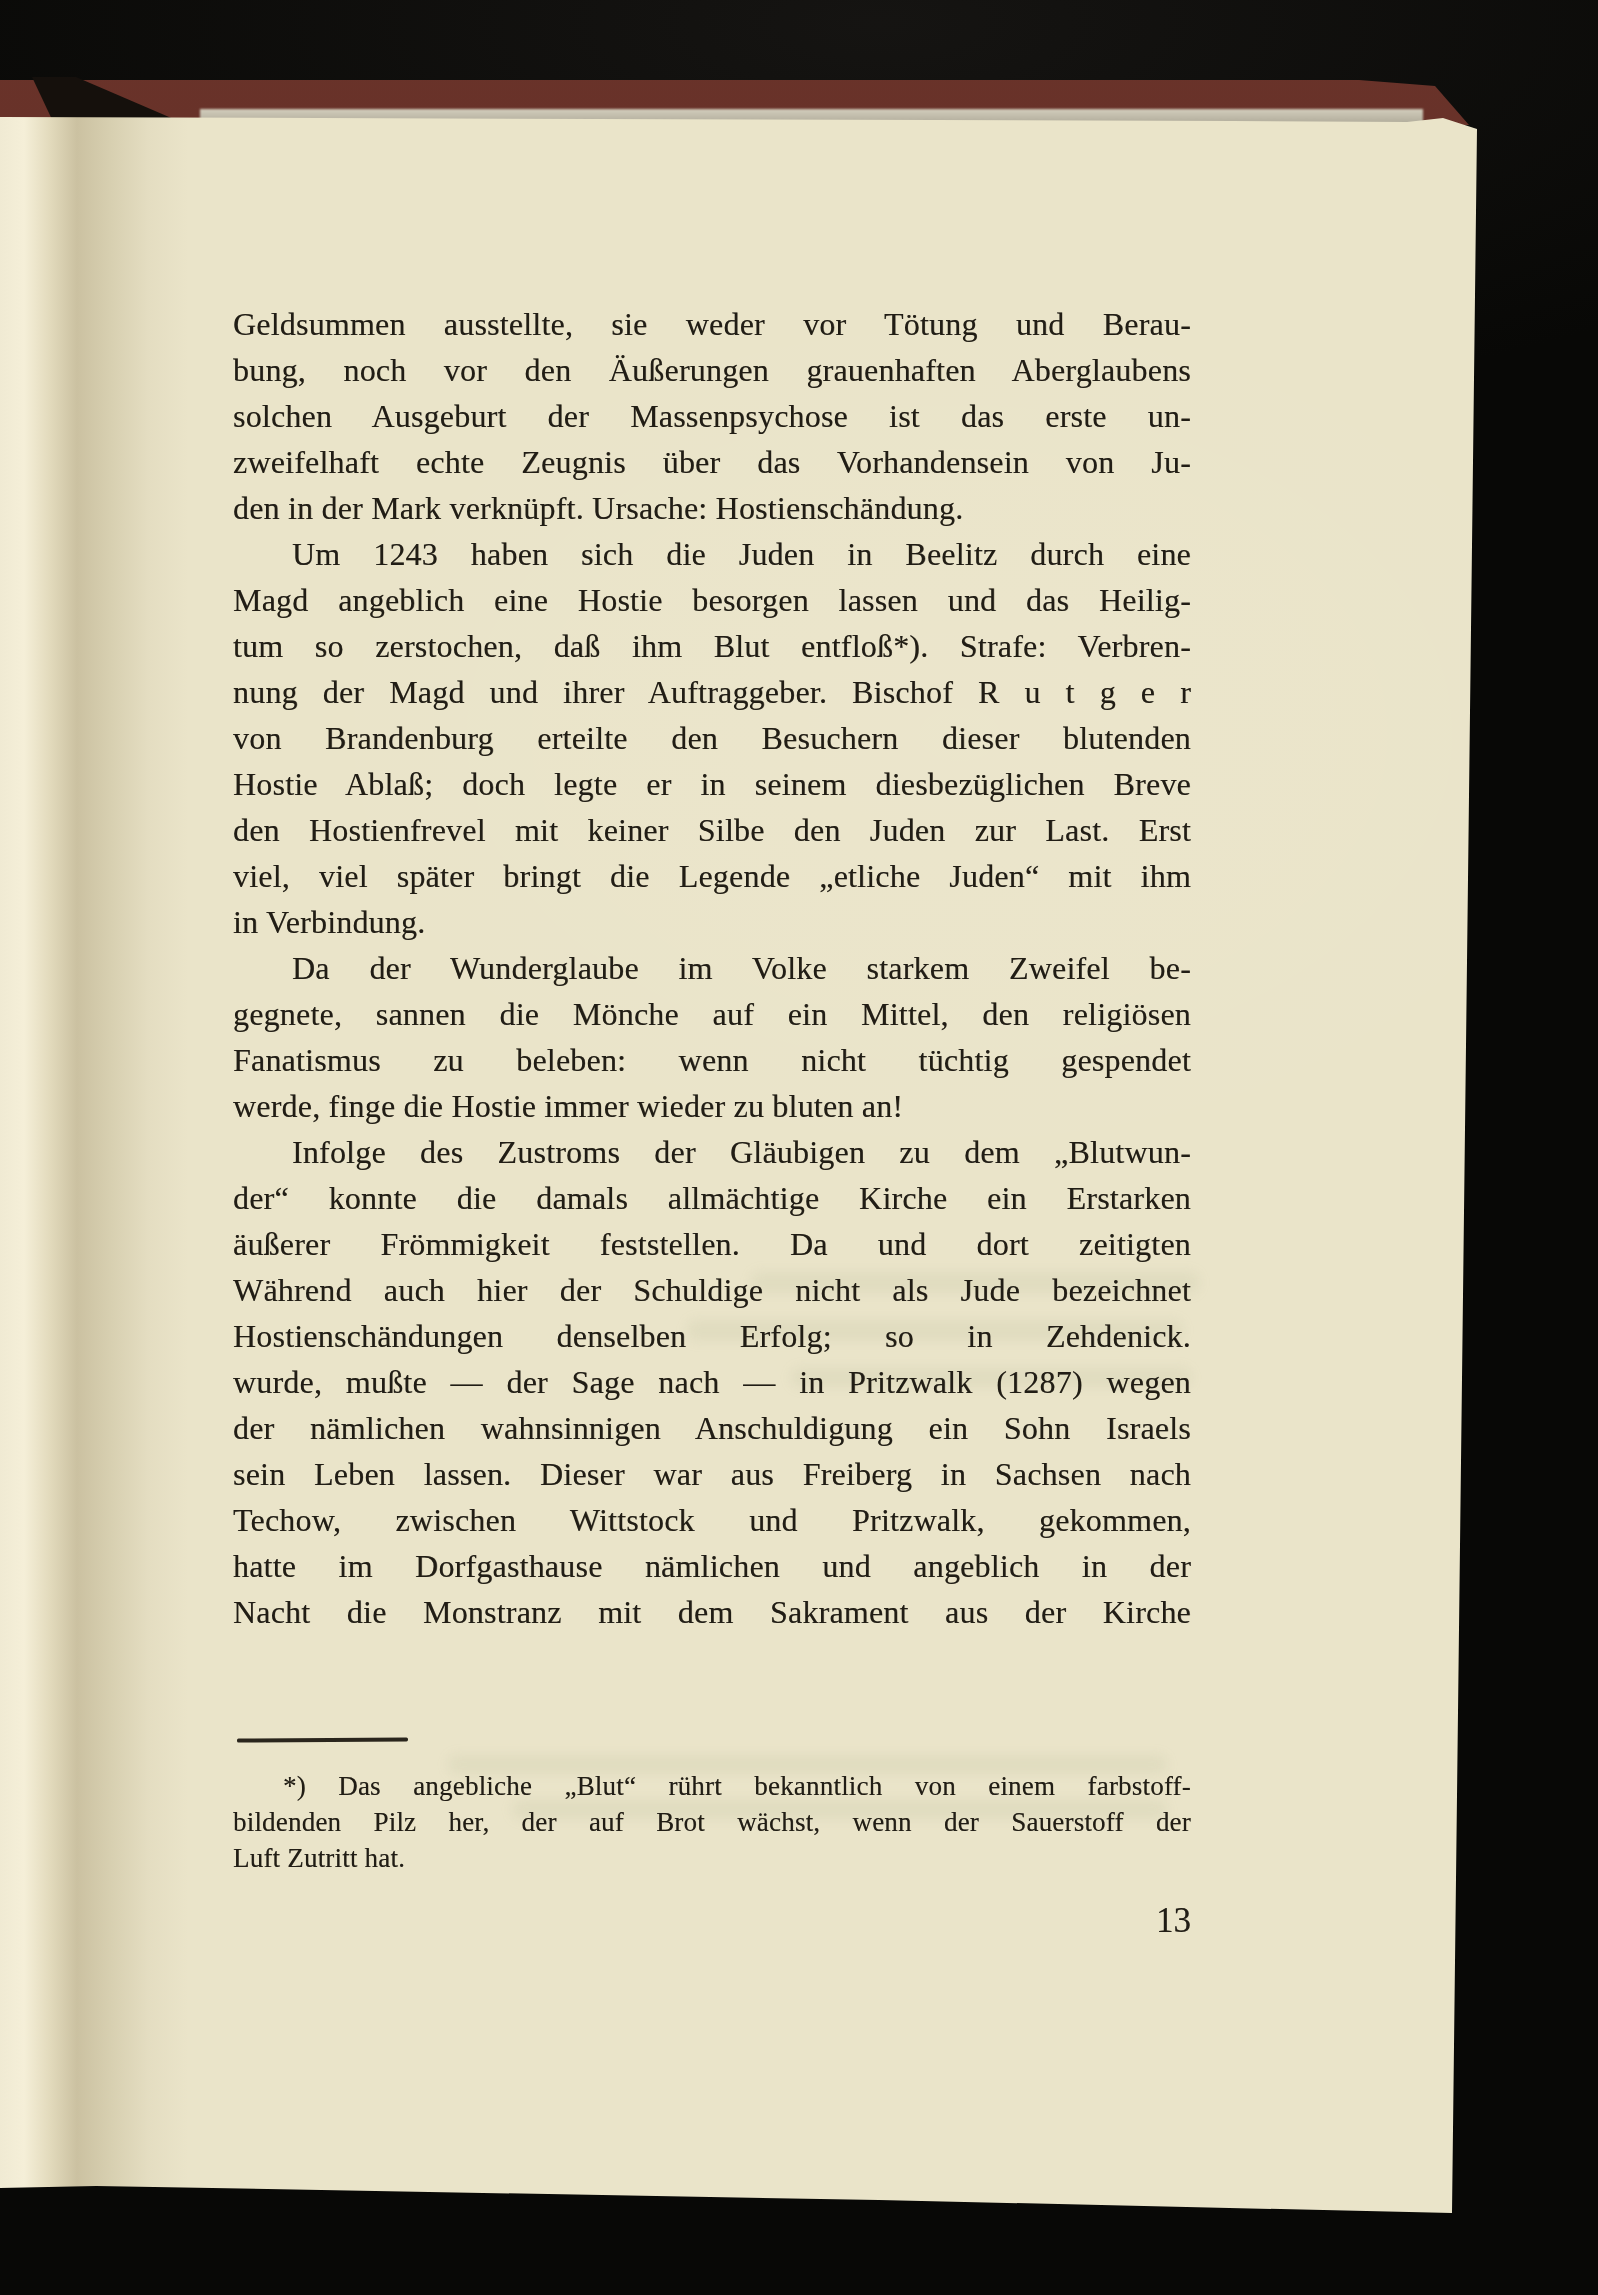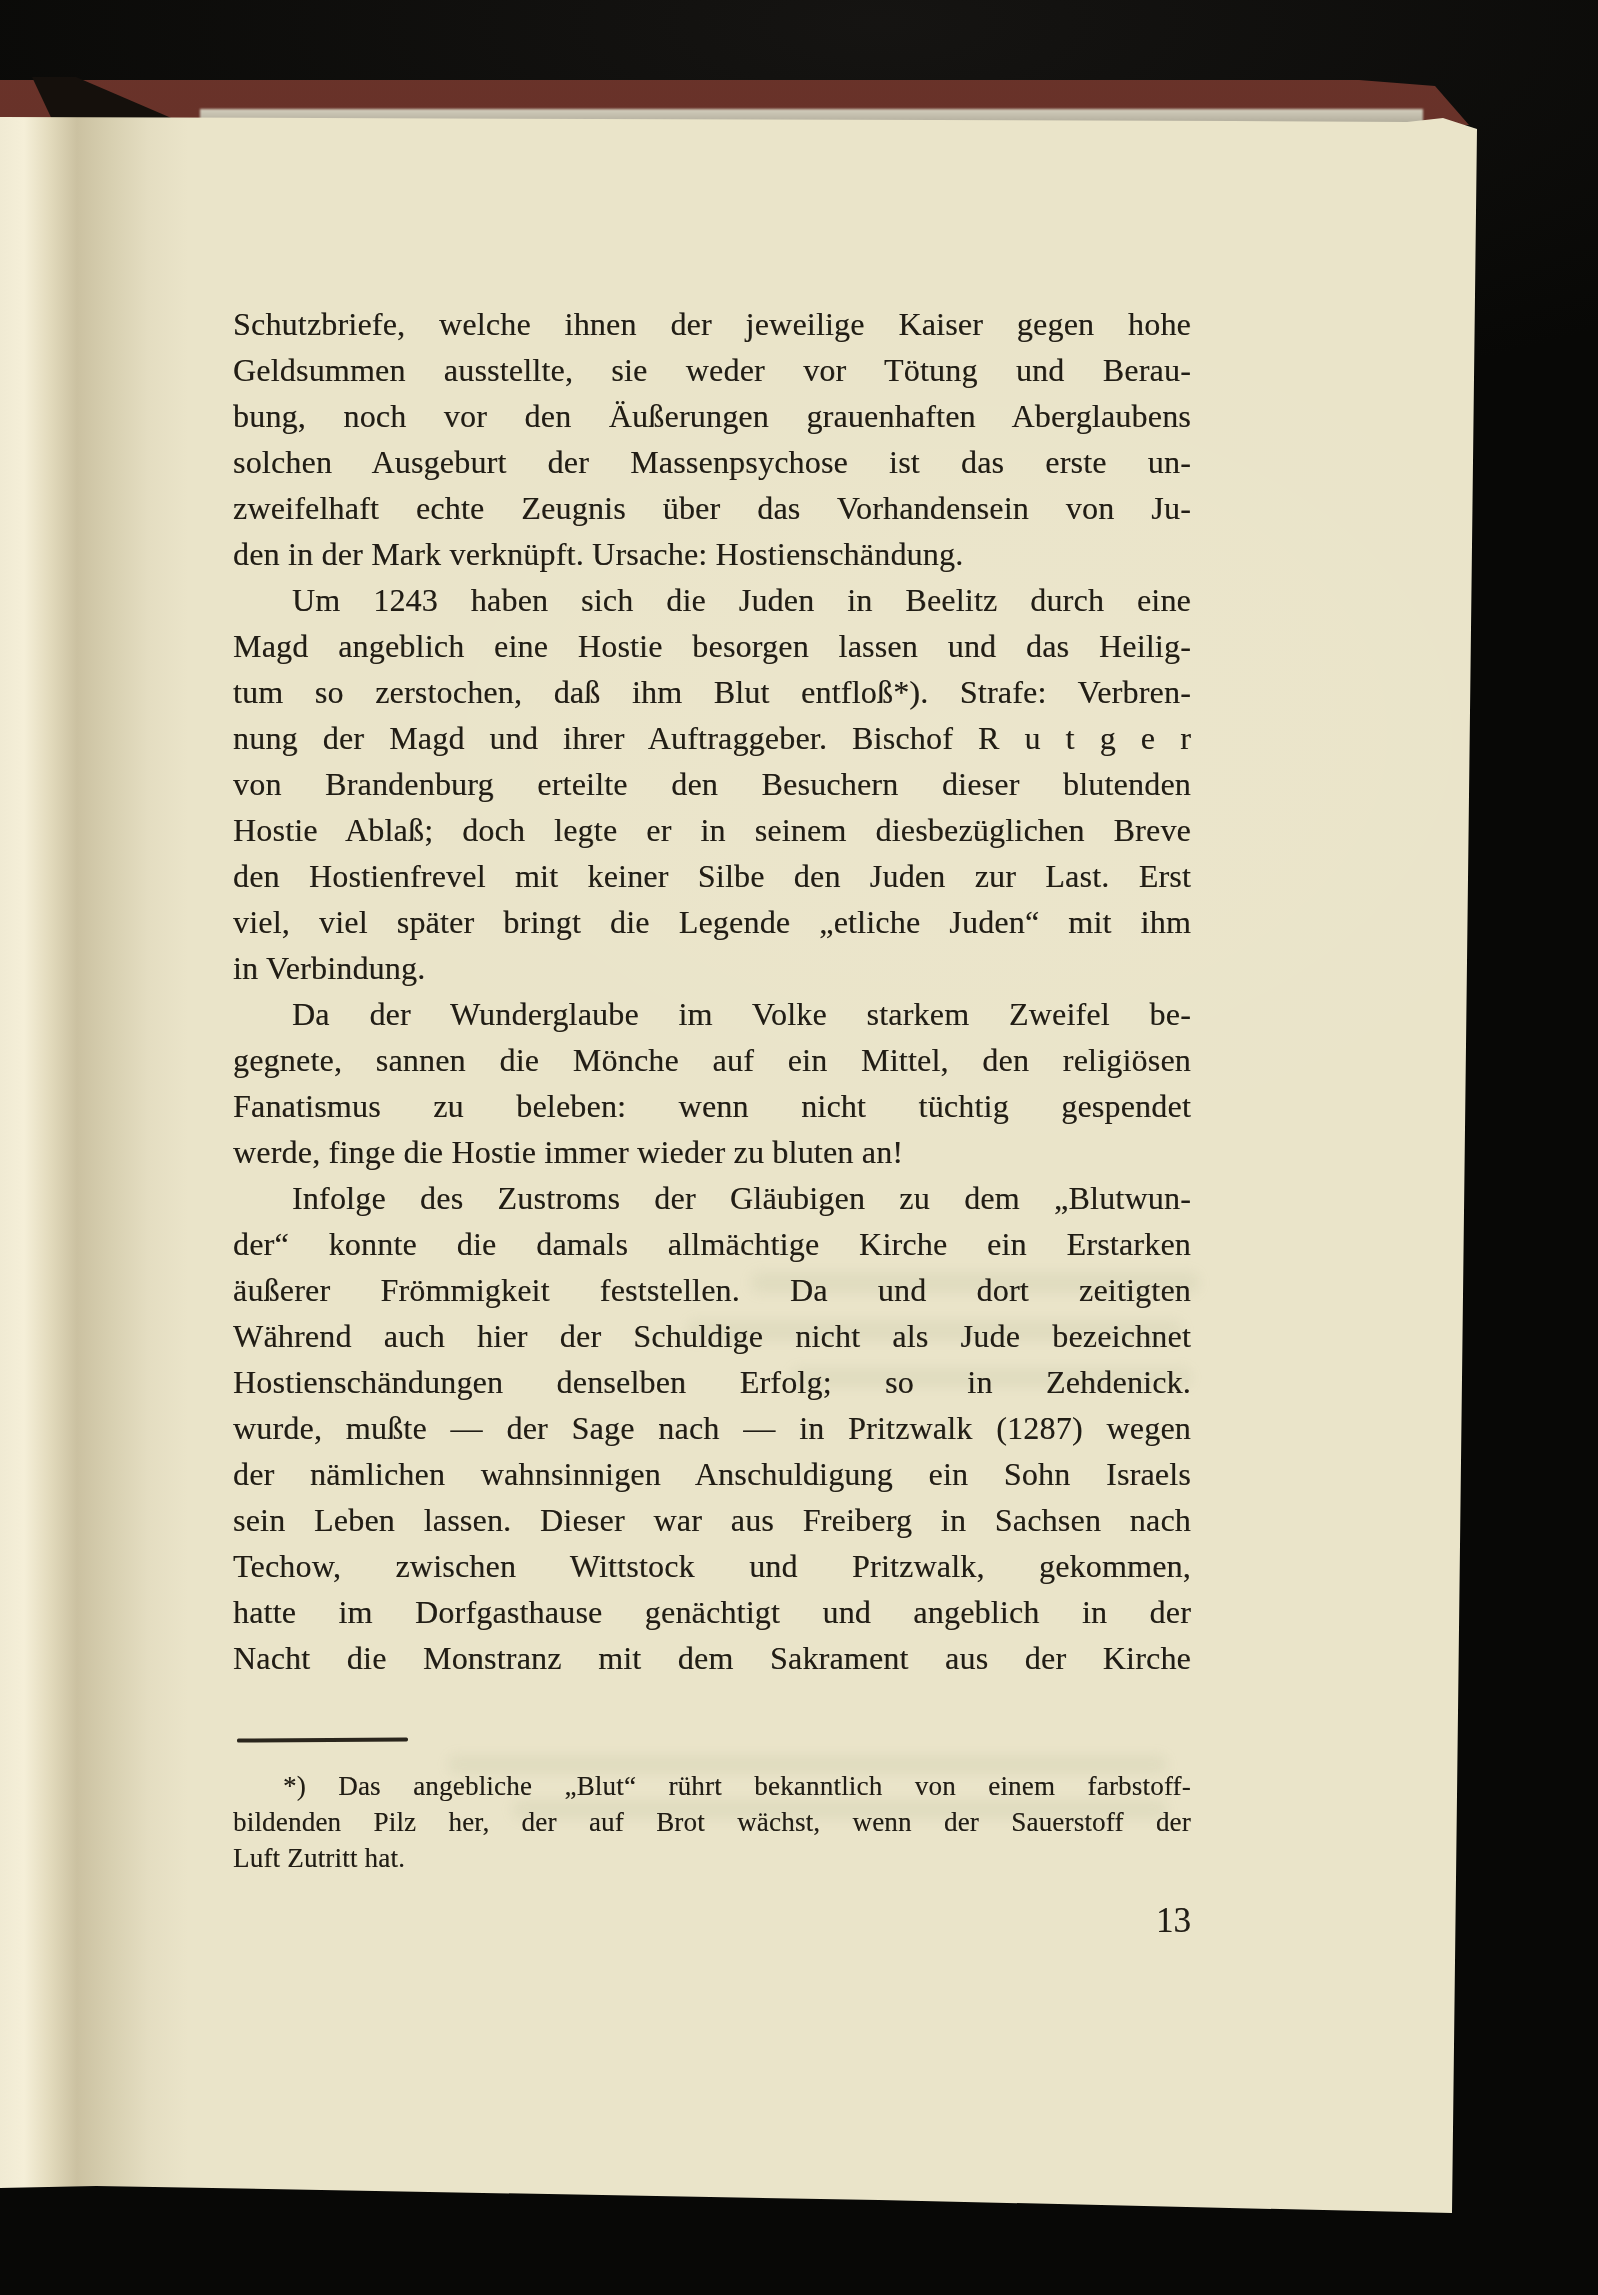--- a/index.html
+++ b/index.html
@@ -84,21 +84,20 @@
   <div class="gutter-wedge"></div>
 
   <div class="page">
     <div class="ghost g1"></div>
     <div class="ghost g2"></div>
     <div class="ghost g3"></div>
     <div class="ghost g4"></div>
     <div class="ghost g5"></div>
 
     <div class="text-block" id="main-text">
-        <div class="line just">Schutzbriefe, welche ihnen der jeweilige Kaiser gegen hohe</div>
         <div class="line just">Geldsummen ausstellte, sie weder vor Tötung und Berau-</div>
         <div class="line just">bung, noch vor den Äußerungen grauenhaften Aberglaubens</div>
         <div class="line just">solchen Ausgeburt der Massenpsychose ist das erste un-</div>
         <div class="line just">zweifelhaft echte Zeugnis über das Vorhandensein von Ju-</div>
         <div class="line">den in der Mark verknüpft. Ursache: Hostienschändung.</div>
         <div class="line just ind">Um 1243 haben sich die Juden in Beelitz durch eine</div>
         <div class="line just">Magd angeblich eine Hostie besorgen lassen und das Heilig-</div>
         <div class="line just">tum so zerstochen, daß ihm Blut entfloß*). Strafe: Verbren-</div>
         <div class="line just">nung der Magd und ihrer Auftraggeber. Bischof R u t g e r</div>
         <div class="line just">von Brandenburg erteilte den Besuchern dieser blutenden</div>
@@ -112,21 +111,21 @@
         <div class="line">werde, finge die Hostie immer wieder zu bluten an!</div>
         <div class="line just ind">Infolge des Zustroms der Gläubigen zu dem „Blutwun-</div>
         <div class="line just">der“ konnte die damals allmächtige Kirche ein Erstarken</div>
         <div class="line just">äußerer Frömmigkeit feststellen. Da und dort zeitigten</div>
         <div class="line just">Während auch hier der Schuldige nicht als Jude bezeichnet</div>
         <div class="line just">Hostienschändungen denselben Erfolg; so in Zehdenick.</div>
         <div class="line just">wurde, mußte — der Sage nach — in Pritzwalk (1287) wegen</div>
         <div class="line just">der nämlichen wahnsinnigen Anschuldigung ein Sohn Israels</div>
         <div class="line just">sein Leben lassen. Dieser war aus Freiberg in Sachsen nach</div>
         <div class="line just">Techow, zwischen Wittstock und Pritzwalk, gekommen,</div>
-        <div class="line just">hatte im Dorfgasthause genächtigt und angeblich in der</div>
+        <div class="line just">hatte im Dorfgasthause nämlichen und angeblich in der</div>
         <div class="line just">Nacht die Monstranz mit dem Sakrament aus der Kirche</div>
       </div>
 
     <div class="footnote-rule"></div>
 
     <div class="footnote" id="footnote-text">
         <div class="line just ind">*) Das angebliche „Blut“ rührt bekanntlich von einem farbstoff-</div>
         <div class="line just">bildenden Pilz her, der auf Brot wächst, wenn der Sauerstoff der</div>
         <div class="line">Luft Zutritt hat.</div>
       </div>

